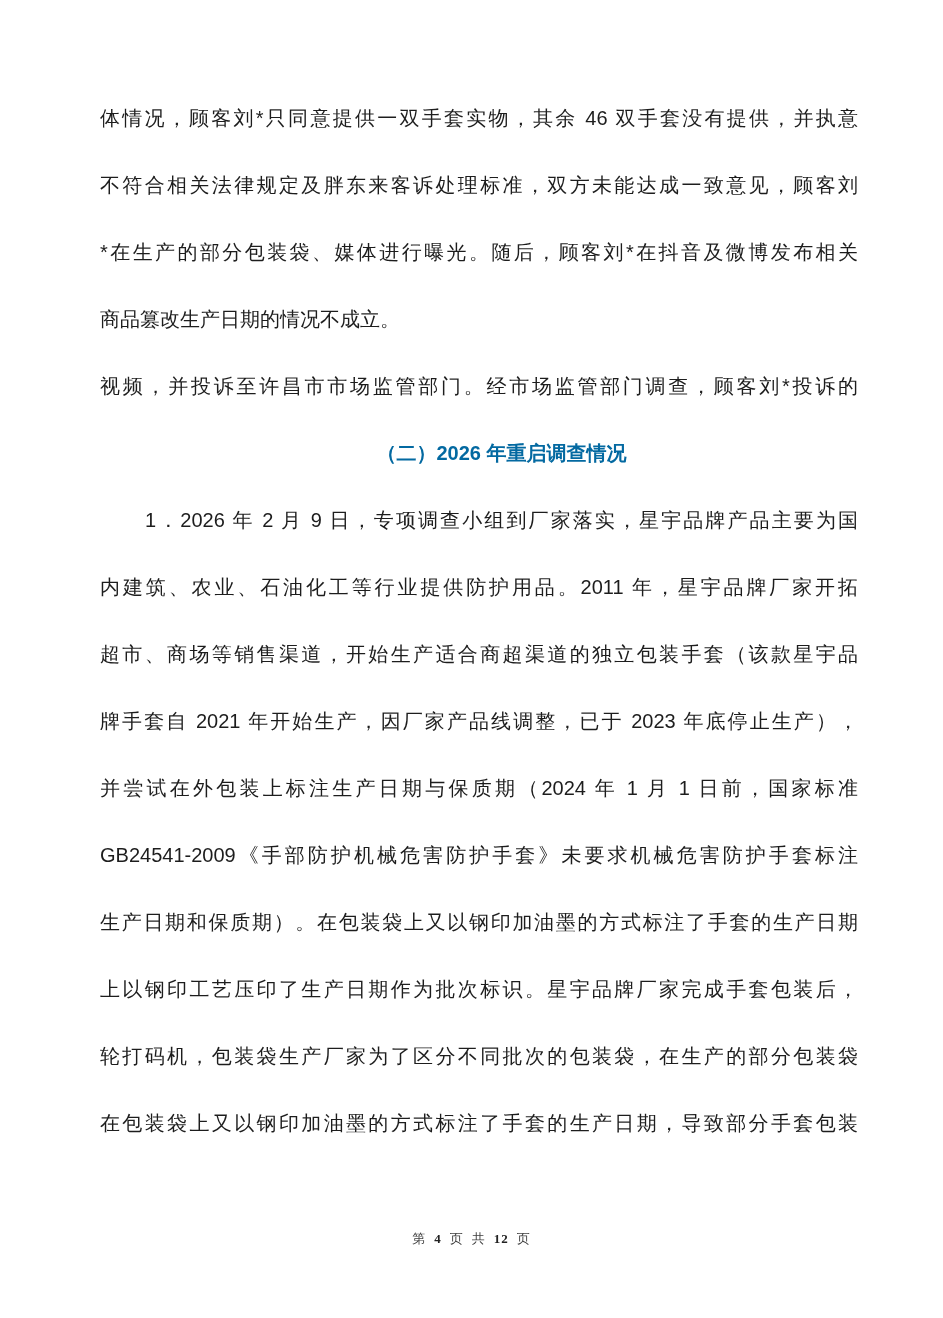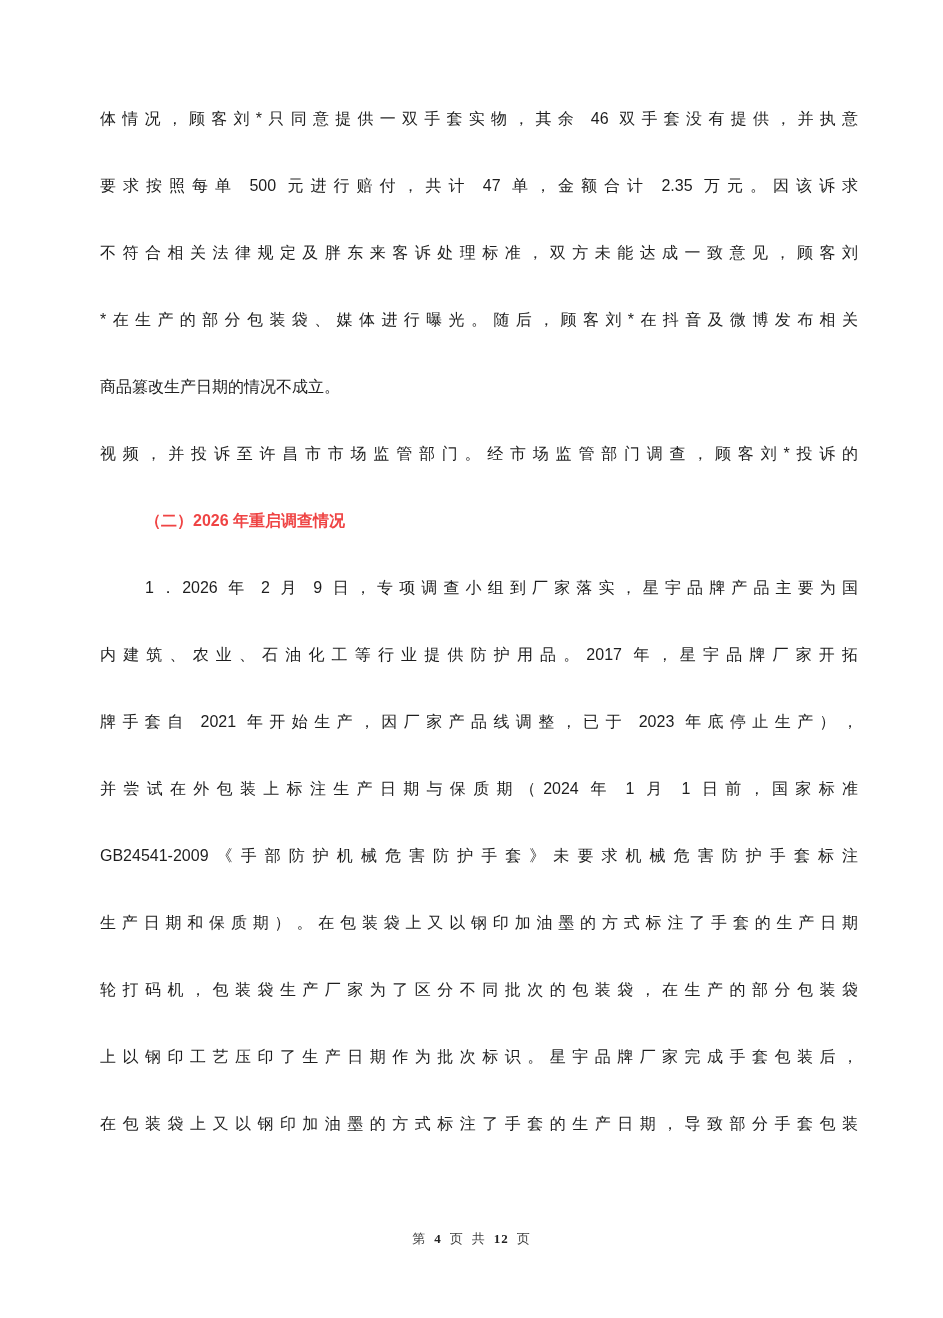--- a/index.html
+++ b/index.html
@@ -18,34 +18,35 @@
   }
   .text-block {
     position: absolute;
     left: 100px;
     top: 85px;
     width: 758px;
   }
   .line {
     height: 67px;
     line-height: 67px;
-    font-size: 16px;
+    font-size: 20px;
     overflow: hidden;
     color: #1d1d1d;
   }
   .just {
     text-align: justify;
     text-align-last: justify;
   }
   .indent {
     text-indent: 45px;
   }
   .heading {
     font-weight: bold;
-    color: #ef4444;
+    color: #0369a1;
+    text-align: center;
   }
   .page-footer {
     position: absolute;
     left: 0;
     top: 1222px;
     width: 943px;
     height: 34px;
     line-height: 34px;
     text-align: center;
     font-family: "Liberation Serif", serif;
@@ -61,34 +62,34 @@
     color: #222222;
   }
 </style>
 </head>
 <body>
 
 <div class="page">
 
   <div class="text-block">
     <div class="line just">体情况，顾客刘*只同意提供一双手套实物，其余 46 双手套没有提供，并执意</div>
-    <div class="line just">要求按照每单 500 元进行赔付，共计 47 单，金额合计 2.35 万元。因该诉求</div>
     <div class="line just">不符合相关法律规定及胖东来客诉处理标准，双方未能达成一致意见，顾客刘</div>
     <div class="line just">*在生产的部分包装袋、媒体进行曝光。随后，顾客刘*在抖音及微博发布相关</div>
     <div class="line">商品篡改生产日期的情况不成立。</div>
     <div class="line just">视频，并投诉至许昌市市场监管部门。经市场监管部门调查，顾客刘*投诉的</div>
     <div class="line heading indent">（二）2026 年重启调查情况</div>
     <div class="line just indent">1．2026 年 2 月 9 日，专项调查小组到厂家落实，星宇品牌产品主要为国</div>
-    <div class="line just">内建筑、农业、石油化工等行业提供防护用品。2017 年，星宇品牌厂家开拓</div>
+    <div class="line just">内建筑、农业、石油化工等行业提供防护用品。2011 年，星宇品牌厂家开拓</div>
+    <div class="line just">超市、商场等销售渠道，开始生产适合商超渠道的独立包装手套（该款星宇品</div>
     <div class="line just">牌手套自 2021 年开始生产，因厂家产品线调整，已于 2023 年底停止生产），</div>
     <div class="line just">并尝试在外包装上标注生产日期与保质期（2024 年 1 月 1 日前，国家标准</div>
     <div class="line just">GB24541-2009《手部防护机械危害防护手套》未要求机械危害防护手套标注</div>
     <div class="line just">生产日期和保质期）。在包装袋上又以钢印加油墨的方式标注了手套的生产日期</div>
+    <div class="line just">上以钢印工艺压印了生产日期作为批次标识。星宇品牌厂家完成手套包装后，</div>
     <div class="line just">轮打码机，包装袋生产厂家为了区分不同批次的包装袋，在生产的部分包装袋</div>
-    <div class="line just">上以钢印工艺压印了生产日期作为批次标识。星宇品牌厂家完成手套包装后，</div>
     <div class="line just">在包装袋上又以钢印加油墨的方式标注了手套的生产日期，导致部分手套包装</div>
   </div>
 
   <div class="page-footer">
     <span class="fpart">第</span><span class="fpart fnum">4</span><span class="fpart">页</span><span class="fpart">共</span><span class="fpart fnum">12</span><span class="fpart">页</span>
   </div>
 
 </div>
 
 </body></html>

